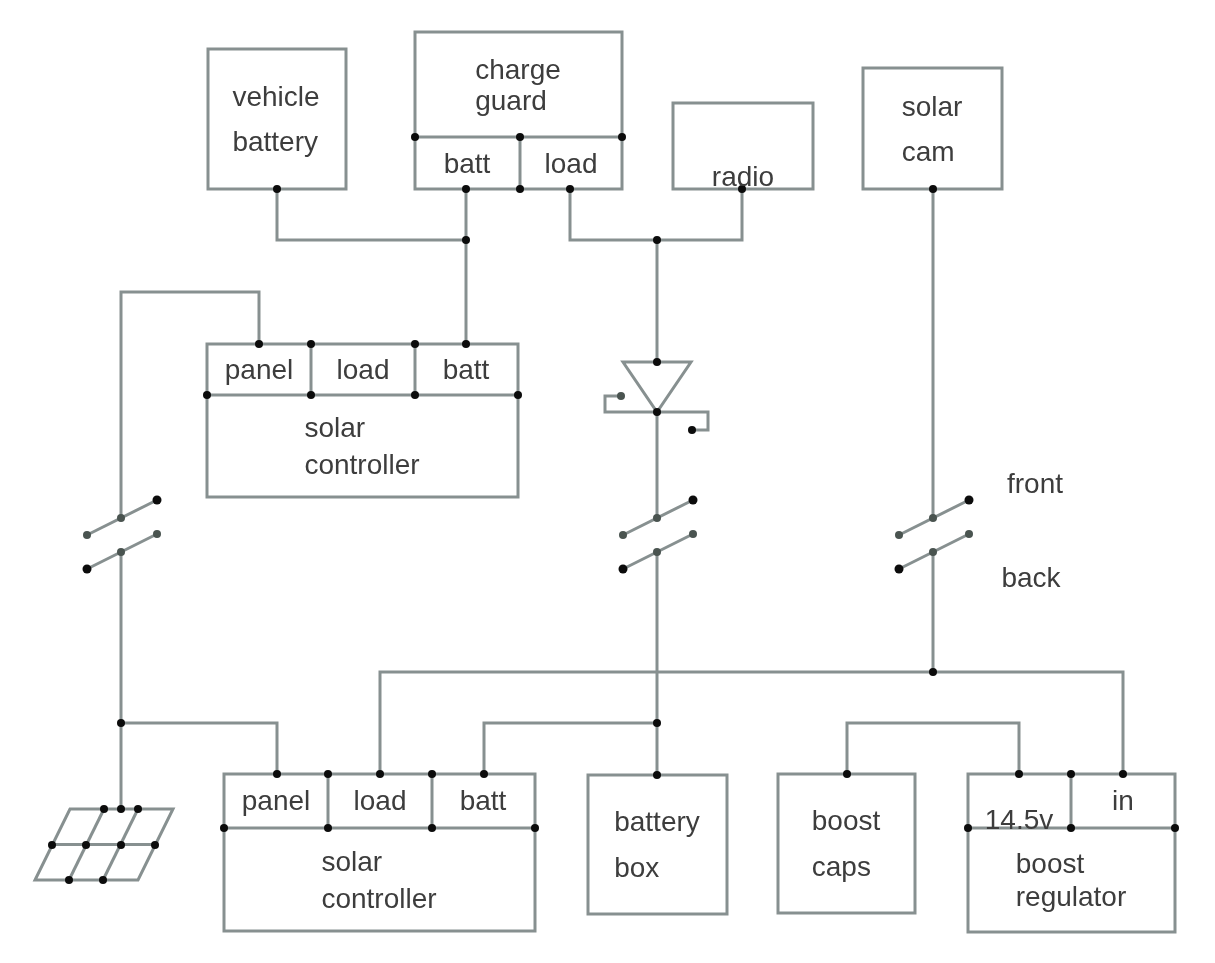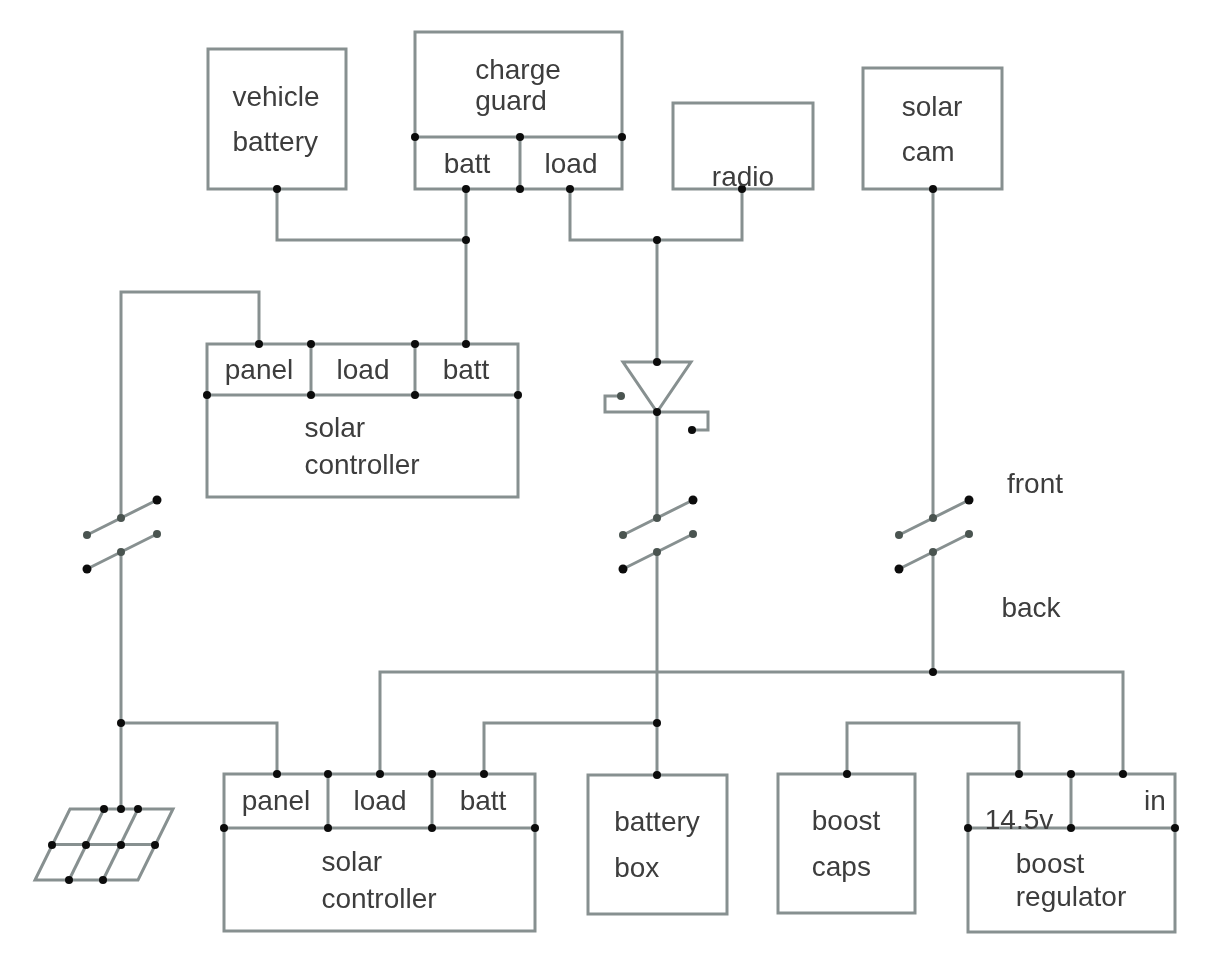--- a/index.html
+++ b/index.html
@@ -202,31 +202,31 @@
   <div class="lbl" style="left:932px; top:129px;">solar
 cam</div>
 
   <div class="lbl single" style="left:259px; top:370px;">panel</div>
   <div class="lbl single" style="left:363px; top:370px;">load</div>
   <div class="lbl single" style="left:466px; top:370px;">batt</div>
   <div class="lbl lh37" style="left:362px; top:446px;">solar
 controller</div>
 
   <div class="lbl single" style="left:1035px; top:459px;margin-top:25px;">front</div>
-  <div class="lbl single" style="left:1031px; top:608px;">back</div>
+  <div class="lbl single" style="left:1031px; top:578px;">back</div>
 
   <div class="lbl single" style="left:276px; top:801px;">panel</div>
   <div class="lbl single" style="left:380px; top:801px;">load</div>
   <div class="lbl single" style="left:483px; top:801px;">batt</div>
   <div class="lbl lh37" style="left:379px; top:880px;">solar
 controller</div>
 
   <div class="lbl lh46" style="left:657px; top:845px;">battery
 box</div>
   <div class="lbl lh46" style="left:846px; top:844px;">boost
 caps</div>
 
   <div class="lbl single" style="left:1019px; top:820px;">14.5v</div>
-  <div class="lbl single" style="left:1123px; top:801px;margin-left:32px;">in</div>
+  <div class="lbl single" style="left:1123px; top:801px;">in</div>
   <div class="lbl lh33" style="left:1071px; top:880px;">boost
 regulator</div>
 
 </div>
 
 </body></html>

